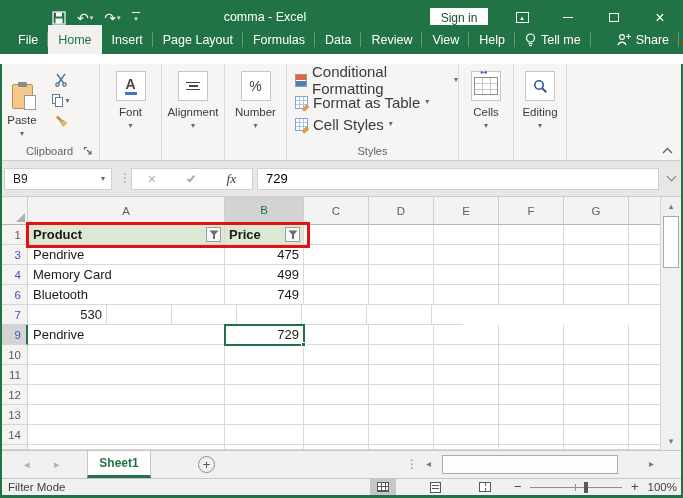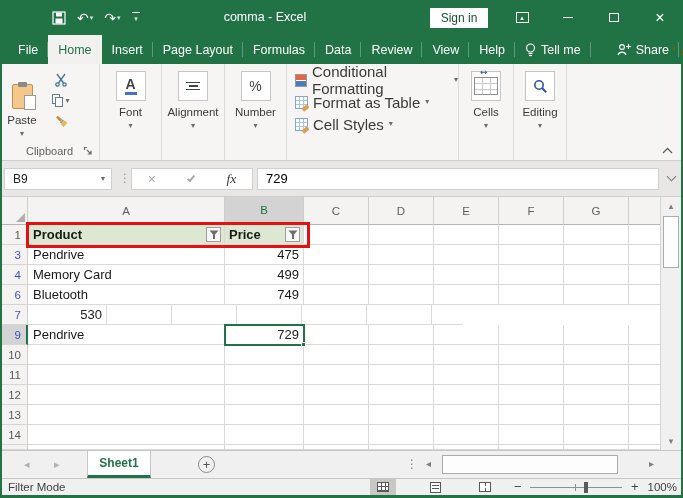--- a/index.html
+++ b/index.html
@@ -17,21 +17,21 @@
   .win-title { position:absolute; left:180px; width:170px; top:0; height:35px; line-height:35px; text-align:center; font-size:12.5px; color:#fff; }
   .signin { position:absolute; left:430px; top:8px; width:58px; height:20px; background:#fff; color:#16512f; font-size:12px; display:flex; align-items:center; justify-content:center; cursor:pointer; }
   .winbtns { position:absolute; right:0; top:0; height:35px; display:flex; }
   .winbtn { width:46px; height:35px; display:flex; align-items:center; justify-content:center; color:#fff; }
   .rd-icon { width:13px; height:11px; border:1px solid #fff; display:flex; align-items:center; justify-content:center; font-size:7px; }
   .min-glyph { width:10px; height:1px; background:#fff; }
   .max-glyph { width:10px; height:9px; border:1px solid #fff; }
   .close-glyph { font-size:16px; line-height:16px; }
 
   
-  .tabbar { position:absolute; top:35px; left:0; width:683px; height:29px; background:#217346; display:flex; align-items:stretch; padding-left:8px; font-size:12.5px; color:#fff; }
+  .tabbar { position:absolute; top:25px; left:0; width:683px; height:29px; background:#217346; display:flex; align-items:stretch; padding-left:8px; font-size:12.5px; color:#fff; }
   .rtab { position:relative; padding:0 10px; display:flex; align-items:center; gap:5px; cursor:pointer; white-space:nowrap; }
   .rtab::after { content:""; position:absolute; right:0; top:7px; bottom:7px; width:1px; background:rgba(255,255,255,.28); }
   .rtab.active { background:#f2f1f0; color:#217346; }
   .rtab.active::after { background:transparent; }
   .smiley { margin-left:auto; margin-right:14px; align-self:center; width:16px; height:16px; border-radius:50%; background:#ffd22e; position:relative; }
   .smiley i { position:absolute; top:5px; width:2px; height:3px; background:#805c00; } .smiley i.r { right:4px; }
   .smiley u { position:absolute; left:3px; right:3px; bottom:3px; height:5px; border:1px solid #805c00; border-top:none; border-radius:0 0 8px 8px; }
 
   
   .ribbon { position:absolute; top:64px; left:0; width:683px; height:97px; background:#f6f5f3; border-bottom:1px solid #d0cecb; display:flex; }
@@ -321,20 +321,21 @@
         <span class="txt">Format as Table</span>
         <span class="dd">▾</span>
       </div>
       <div class="style-row">
         <span class="ico-grid">
             <span class="brush"></span>
           </span>
         <span class="txt">Cell Styles</span>
         <span class="dd">▾</span>
       </div>
+      <div class="grp-label">Styles</div>
     </div>
 
     <div class="rgroup g-cells">
       <div>
         <div class="bigbox">
             <span class="cells-icon"></span>
           </div>
         <div class="grpbtn-label">Cells</div>
         <div class="dd grpbtn-dd">▾</div>
       </div>

